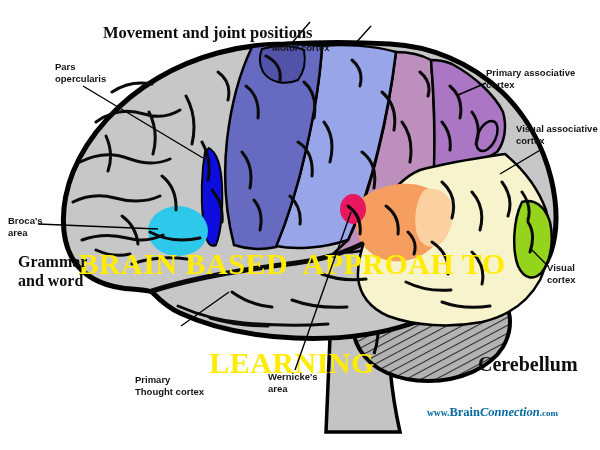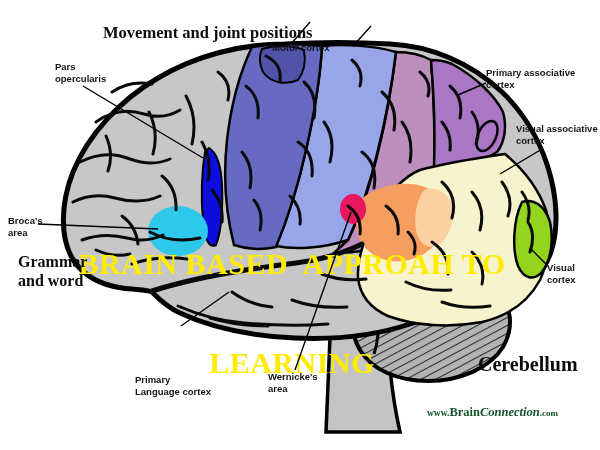--- a/index.html
+++ b/index.html
@@ -4,21 +4,21 @@
 <style>
   html,body{margin:0;padding:0;background:#fff;}
   .stage{position:relative;width:600px;height:450px;background:#ffffff;overflow:hidden;
          font-family:"Liberation Sans",sans-serif;}
   .stage svg{position:absolute;left:0;top:0;}
   .lbl{position:absolute;font:700 9.5px/11.5px "Liberation Sans",sans-serif;color:#141414;white-space:nowrap;z-index:6;}
   .hdg{position:absolute;font-family:"Liberation Serif",serif;font-weight:700;color:#0d0d0d;white-space:nowrap;z-index:6;}
   .title-wrap{position:absolute;left:-8px;top:181px;width:600px;z-index:3;text-align:center;
               font-family:"Liberation Serif",serif;font-weight:700;color:#ffec00;
               font-size:30px;line-height:33px;letter-spacing:.5px;white-space:pre;}
-  .credits{position:absolute;left:427px;top:402px;z-index:6;color:#14532d;white-space:nowrap;
+  .credits{position:absolute;left:427px;top:402px;z-index:6;color:#0369a1;white-space:nowrap;
            font-family:"Liberation Serif",serif;font-weight:700;}
   .cr-www{font-size:9.5px;}
   .cr-brand{font-size:12.5px;}
   .cr-it{font-size:12.5px;font-style:italic;}
   .cr-com{font-size:9px;}
   .copyright{position:absolute;left:427px;top:417px;z-index:6;color:#222;
              font:700 7.8px "Liberation Serif",serif;white-space:nowrap;}
   #leaders{z-index:5;}
   #art{z-index:1;}
 </style>
@@ -152,21 +152,21 @@
   <div class="lbl" style="left:8px;top:215px;">
     <div>Broca's</div>
     <div>area</div>
   </div>
   <div class="lbl" style="left:268px;top:371px;">
     <div>Wernicke's</div>
     <div>area</div>
   </div>
   <div class="lbl" style="left:135px;top:326px;margin-top:48px;">
     <div>Primary</div>
-    <div>Language cortex</div>
+    <div>Thought cortex</div>
   </div>
 
   <div class="hdg" style="left:103px;top:23px;font-size:16.5px;text-align:right;">Movement and joint positions</div>
   <div class="hdg" style="left:18px;top:253px;font-size:16px;line-height:18.5px;">
     <div>Grammar</div>
     <div>and word</div>
   </div>
   <div class="hdg" style="left:478px;top:353px;font-size:20px;">Cerebellum</div>
 
   <div class="credits"><span class="cr-www">www.</span><span class="cr-brand">Brain</span><span class="cr-it">Connection</span><span class="cr-com">.com</span></div>

